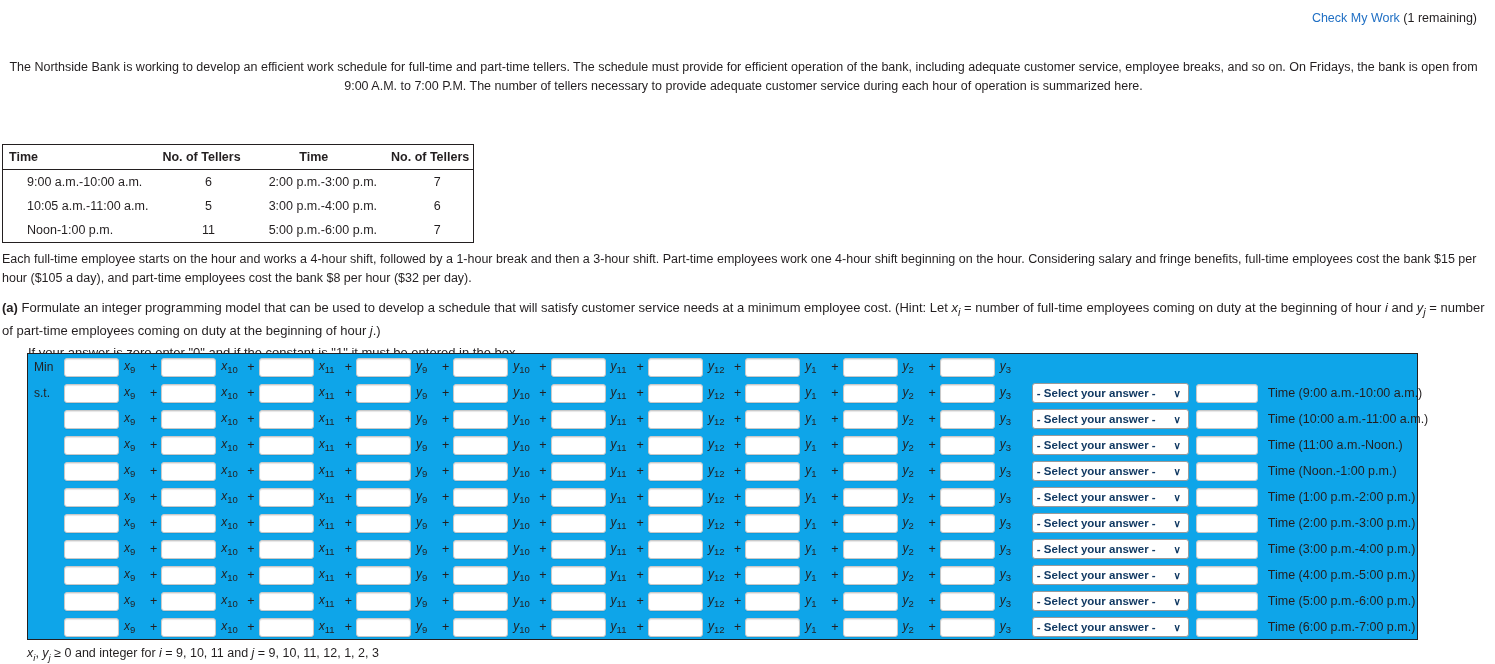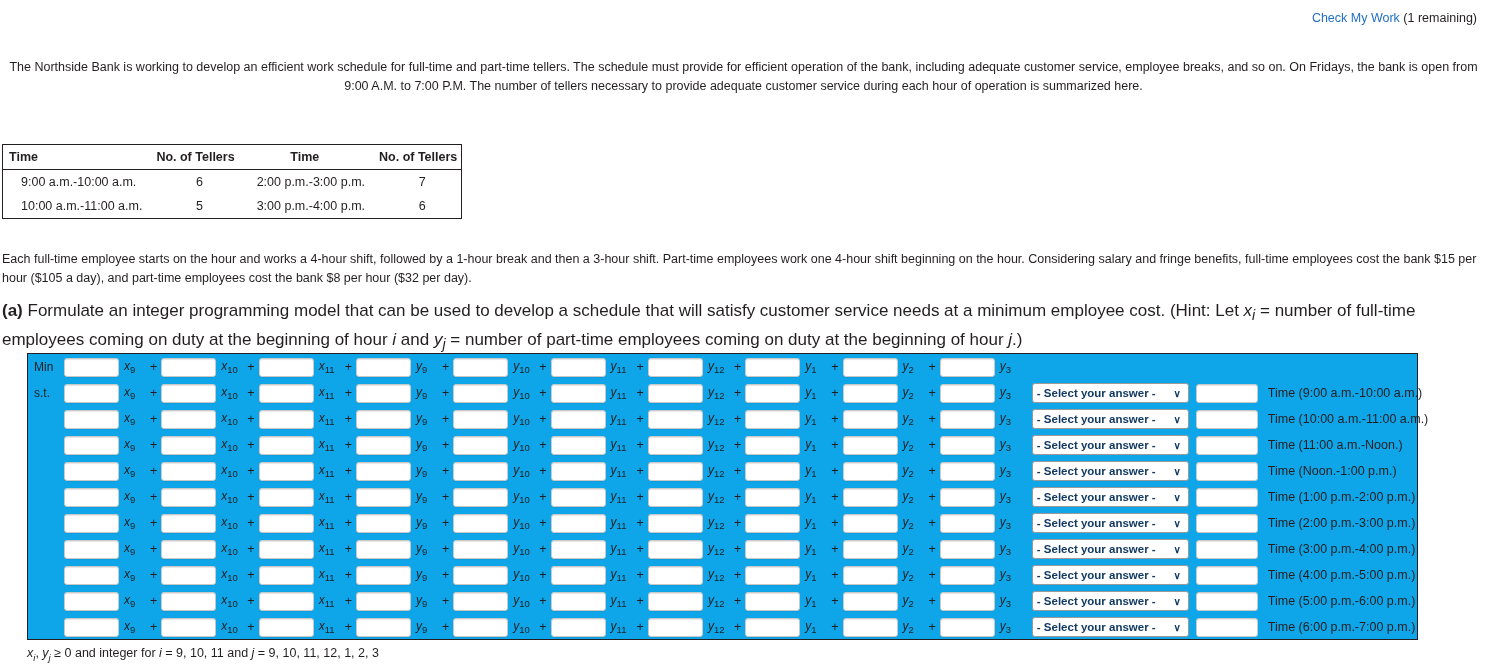--- a/index.html
+++ b/index.html
@@ -59,42 +59,42 @@
   .tellers-table th {
     font-weight: bold;
     text-align: left;
     padding: 5px 8px 5px 6px;
     border-bottom: 1px solid #231f20;
     white-space: nowrap;
   }
   .tellers-table th.num { text-align: center; padding-right: 4px;}
   .tellers-table th.mid { text-align: center; }
   .tellers-table td {
-    padding: 5px 8px 5px 18px;
+    padding: 5px 8px 5px 24px;
     white-space: nowrap;
   }
   .tellers-table td.num { text-align: center; }
   .tellers-table td.mid { }
 
   .para2 {
     position: absolute;
     top: 250px;
     left: 2px;
     width: 1483px;
     line-height: 1.55;
     font-size: 12.5px;
   }
 
   .qa {
     position: absolute;
     top: 298px;
     left: 2px;
     width: 1483px;
     line-height: 1.58;
-    font-size: 17px;
+    font-size: 13px;
   }
   .qa .tag { font-weight: bold; }
   .qa .ind {
     display: block;
     margin-left: 26px;
     margin-top: 2px;
   }
   .qa i { font-style: italic; }
 
   
@@ -234,24 +234,30 @@
     </tr>
   </thead>
   <tbody id="table-body">
       <tr>
         <td>9:00 a.m.-10:00 a.m.</td>
         <td class="num">6</td>
         <td class="mid">2:00 p.m.-3:00 p.m.</td>
         <td class="num">7</td>
       </tr>
       <tr>
-        <td>10:00 a.m.-11:00 a.m.</td>
+        <td>10:05 a.m.-11:00 a.m.</td>
         <td class="num">5</td>
         <td class="mid">3:00 p.m.-4:00 p.m.</td>
         <td class="num">6</td>
+      </tr>
+      <tr>
+        <td>Noon-1:00 p.m.</td>
+        <td class="num">11</td>
+        <td class="mid">5:00 p.m.-6:00 p.m.</td>
+        <td class="num">7</td>
       </tr>
     </tbody>
 </table>
 
 <div class="para2">Each full-time employee starts on the hour and works a 4-hour shift, followed by a 1-hour break and then a 3-hour shift. Part-time employees work one 4-hour shift beginning on the hour. Considering salary and fringe benefits, full-time employees cost the bank $15 per hour ($105 a day), and part-time employees cost the bank $8 per hour ($32 per day).</div>
 
 <div class="qa">
   <span class="tag">(a)</span>
   <span>Formulate an integer programming model that can be used to develop a schedule that will satisfy customer service needs at a minimum employee cost. (Hint: Let </span><i>x</i><sub><i>i</i></sub><span> = number of full-time employees coming on duty at the beginning of hour </span><i>i</i><span> and </span><i>y</i><sub><i>j</i></sub><span> = number of part-time employees coming on duty at the beginning of hour </span><i>j</i><span>.)</span>
   <span class="ind">If your answer is zero enter "0" and if the constant is "1" it must be entered in the box.</span>

